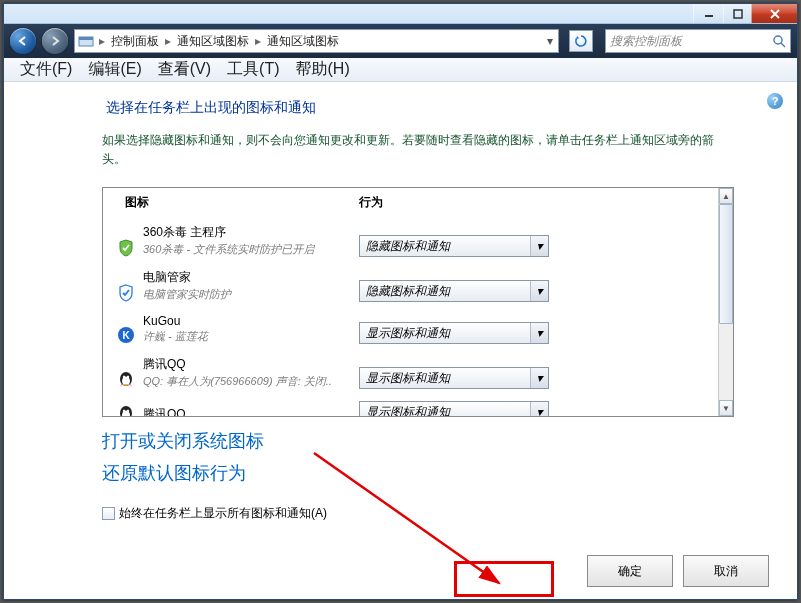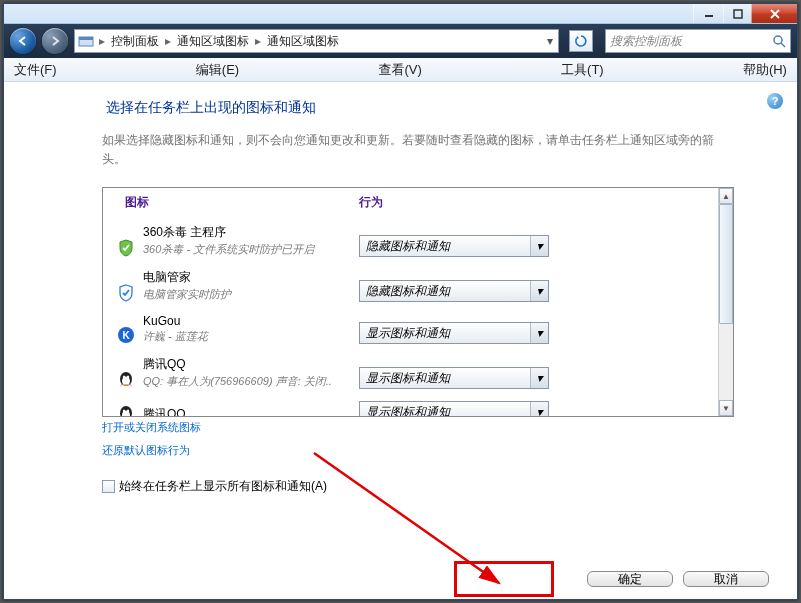--- a/index.html
+++ b/index.html
@@ -19,58 +19,58 @@
 .breadcrumb { flex:1; height:24px; background:#fff; border:1px solid #8a9db3; display:flex; align-items:center; font-size:12px; color:#222; }
 .bc-icon { width:22px; display:flex; align-items:center; justify-content:center; }
 .bc-sep { padding: 0 2px; color:#666; }
 .bc-part { padding:0 4px; height:100%; display:flex; align-items:center; }
 .bc-dd { width:16px; text-align:center; color:#555; }
 .bc-end { margin-left:auto; display:flex; }
 .bc-refresh { width:24px; height:22px; margin-left:4px; background:linear-gradient(#fff,#e4ecf5); border:1px solid #8a9db3; display:flex; align-items:center; justify-content:center; color:#2a5; }
 .search { width:186px; height:24px; margin-left:6px; background:#fff; border:1px solid #8a9db3; display:flex; align-items:center; padding:0 4px; color:#888; font-size:12px; font-style:italic; }
 .search svg { margin-left:auto; }
 
-.menubar { height:24px; background: linear-gradient(#f7fafe,#e7eef7); border-bottom:1px solid #cfd9e5; display:flex; align-items:center; padding:0 2px; font-size:13px; color:#222;justify-content:space-between; }
+.menubar { height:24px; background: linear-gradient(#f7fafe,#e7eef7); border-bottom:1px solid #cfd9e5; display:flex; align-items:center; padding:0 8px; font-size:16px; color:#222; }
 .menubar span { padding:0 8px; }
 
 .content { position:absolute; top:79px; left:0; right:0; bottom:0; background:#fff; padding: 12px 28px 12px 98px; }
 .help-icon { position:absolute; top:10px; right:14px; width:16px; height:16px; border-radius:50%; background: radial-gradient(circle at 30% 30%,#9cd0f5,#2e7ec6); color:#fff; font-size:11px; font-weight:bold; display:flex; align-items:center; justify-content:center; }
 
 h1.pagetitle { color:#003399; font-size:14px; font-weight:normal; margin: 4px 0 14px 4px; }
-.desc { font-size:12px; color:#737373; line-height:1.6; margin-bottom:18px; max-width:620px; }
+.desc { font-size:12px; color:#14532d; line-height:1.6; margin-bottom:18px; max-width:620px; }
 
 .listbox { border:1px solid #888; border-right:none; width:632px; height:230px; position:relative; }
-.listhead { display:flex; font-size:12px; color:#4c1d95; padding:6px 0 8px 0; border-bottom:none; font-weight:bold; }
+.listhead { display:flex; font-size:12px; color:#000000; padding:6px 0 8px 0; border-bottom:none; font-weight:bold; }
 .listhead .col1 { width:256px; padding-left:22px; }
 .listhead .col2 { flex:1; }
 .listbody { position:absolute; top:30px; left:0; right:16px; bottom:0; overflow:hidden; }
 .scroll { position:absolute; top:0; right:0; bottom:0; width:16px; background:#f0f0f0; border-left:1px solid #ccc; border-right:1px solid #888; display:flex; flex-direction:column; }
 .scrbtn { height:16px; background:linear-gradient(#fdfdfd,#e2e6ec); border:1px solid #a9b6c6; display:flex; align-items:center; justify-content:center; font-size:8px; color:#555; }
 .scrtrack { flex:1; background:#efefef; position:relative; }
 .scrthumb { position:absolute; left:0; right:0; top:0; height:120px; background:linear-gradient(90deg,#f4f7fb,#d6e2ef); border:1px solid #9fb3c9; border-radius:1px; }
 
 .row { display:flex; align-items:flex-end; padding:6px 0 6px 0; }
 .row .iconcell { width:40px; display:flex; justify-content:flex-end; padding-right:8px; padding-top:1px; }
 .row .textcell { width:216px; font-size:12px; }
 .row .textcell .name { color:#000; }
 .row .textcell .sub { color:#7d7d7d; font-style:italic; margin-top:1px; font-size:11px; }
 .row .selcell { flex:1;font-style:italic; }
 .combo { width:190px; height:22px; background:linear-gradient(#fefefe,#e7ecf2); border:1px solid #8b97a6; font-size:12px; display:flex; align-items:center; padding:0 4px 0 6px; position:relative; }
 .combo .dd { position:absolute; right:0; top:0; bottom:0; width:18px; border-left:1px solid #b3bdc9; background:linear-gradient(#f4f7fa,#d6dee7); display:flex; align-items:center; justify-content:center; }
 
 .ic { width:18px; height:18px; display:flex; align-items:center; justify-content:center; }
 
-.links { margin-top:3px; font-size:11px; }
+.links { margin-top:12px; font-size:18px; }
 .links a { color:#0066cc; text-decoration:none; display:block; margin-bottom:8px; }
 
 .chkrow { margin-top:20px; font-size:12px; display:flex; align-items:center; gap:4px; }
 .chkrow .chk { width:13px; height:13px; border:1px solid #8a9db3; background:linear-gradient(#fff,#e8eef5); }
 
 .btnbar { position:absolute; bottom:12px; right:28px; display:flex; gap:10px; }
-.btn { width:86px; height:16px; background:linear-gradient(#fafafa,#e3e3e3); border:1px solid #8a8a8a; font-size:12px; display:flex; align-items:center; justify-content:center; border-radius:6px; }
+.btn { width:86px; height:32px; background:linear-gradient(#fafafa,#e3e3e3); border:1px solid #8a8a8a; font-size:12px; display:flex; align-items:center; justify-content:center; border-radius:0; }
 .highlight { position:absolute; border:3px solid #e30000; pointer-events:none; }
 
 .arrow-svg { position:absolute; pointer-events:none; }
 </style>
 </head>
 <body>
 
 <div class="window">
 
   <div class="titlebar">

